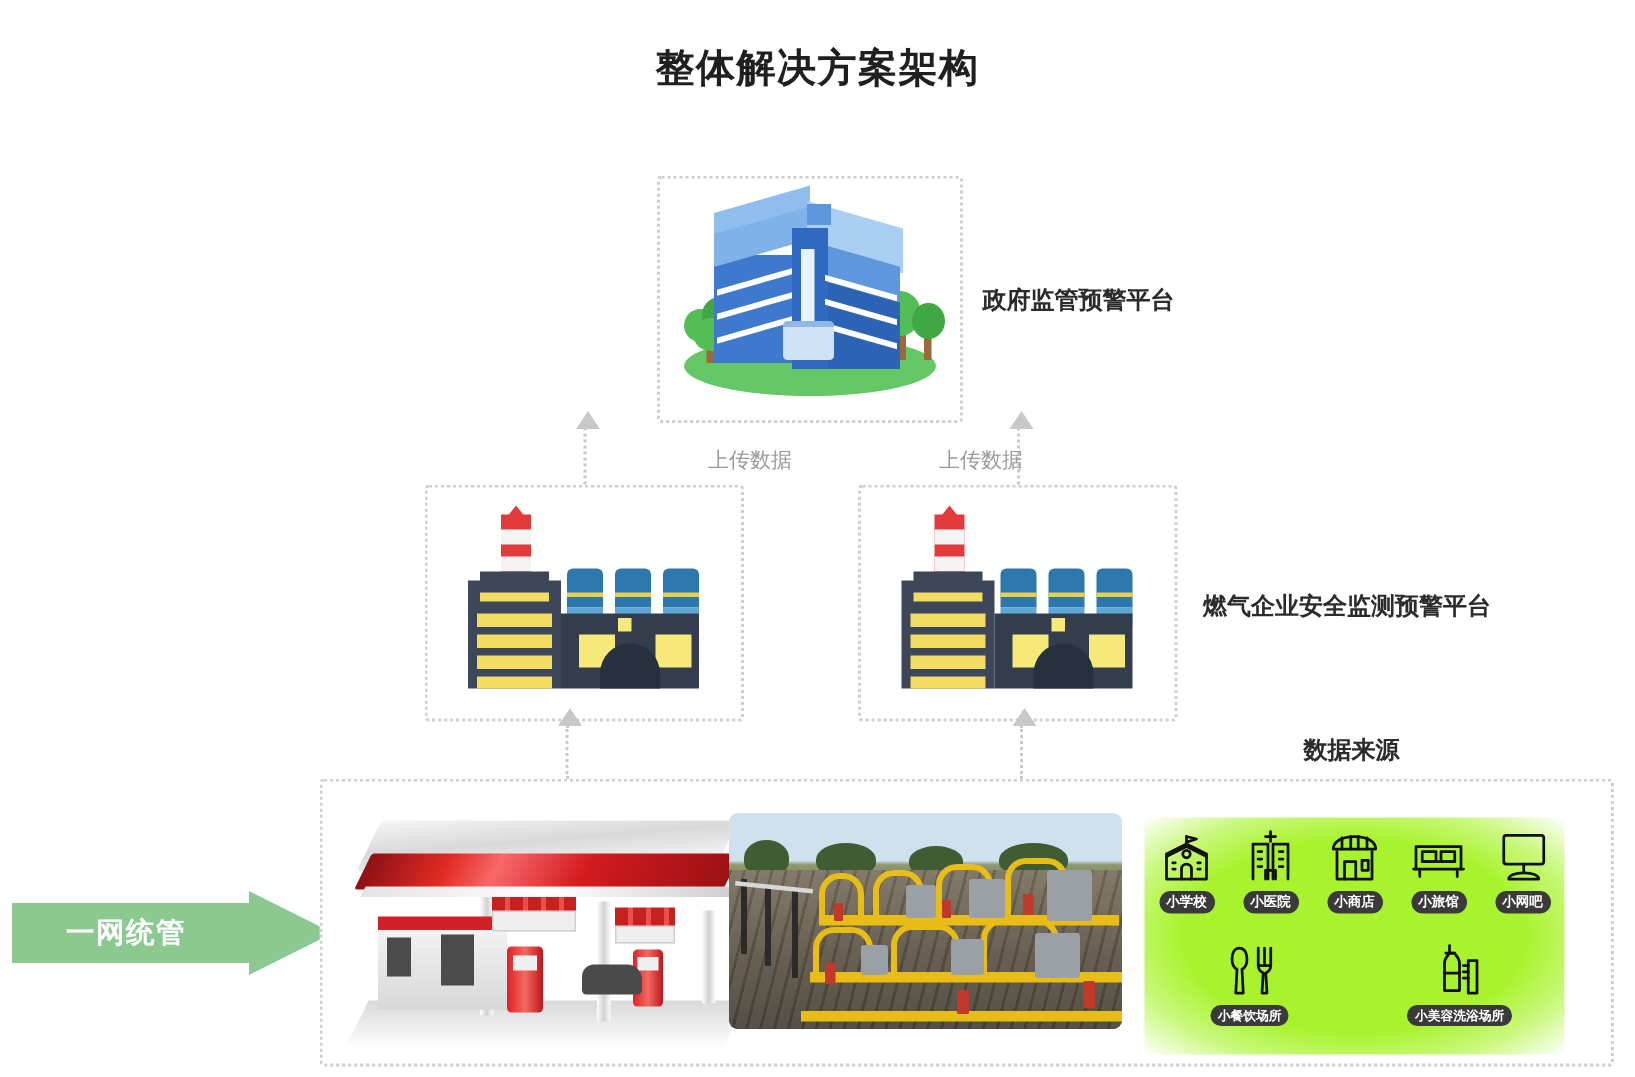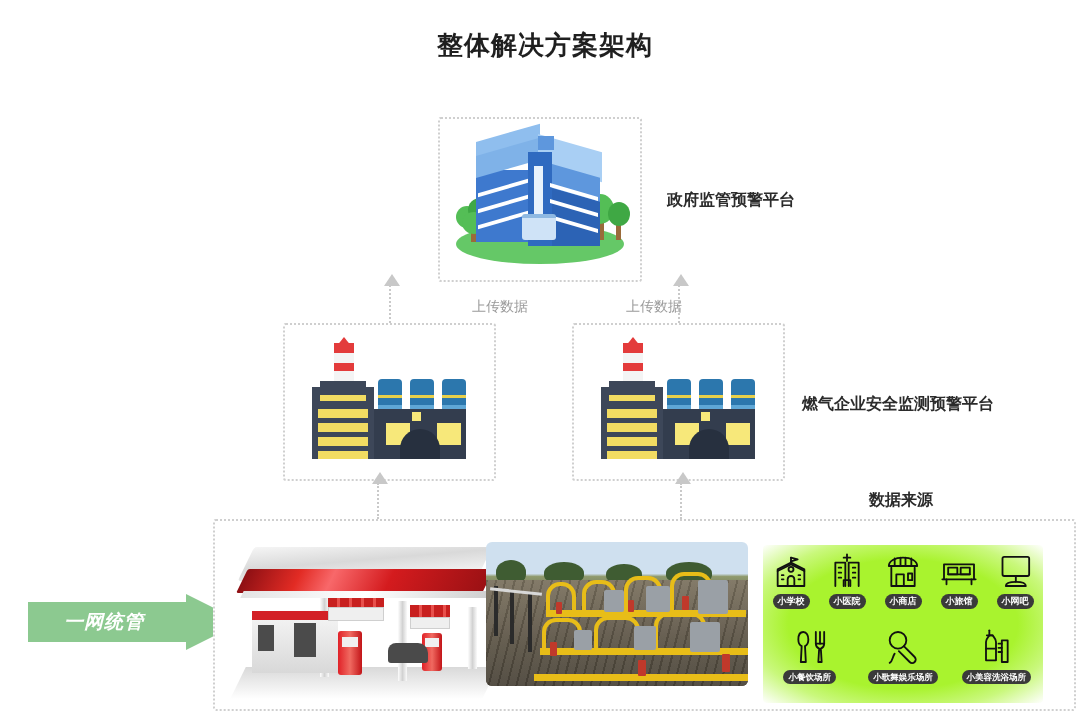--- a/index.html
+++ b/index.html
@@ -42,21 +42,21 @@
   .band-arrow .band-label { position: relative; z-index: 3; }
 
   #band-gov    { left: 20px; top: 152px; }
   #band-gov    .arrow-body { background: #EE9B1D; }
   #band-gov    .arrow-head { border-left: 56px solid #EE9B1D; }
 
   #band-ent    { left: 20px; top: 381px; }
   #band-ent    .arrow-body { background: #14A2DD; }
   #band-ent    .arrow-head { border-left: 56px solid #14A2DD; }
 
-  #band-net    { left: 28px; top: 594px; font-style: italic; }
+  #band-net    { left: 8px; top: 594px; }
   #band-net    .arrow-body { background: #8CC990; }
   #band-net    .arrow-head { border-left: 56px solid #8CC990; }
 
   
   .dbox {
     position: absolute;
     border: 2px dotted #cfcfcf;
     border-radius: 3px;
     background: #ffffff;
   }
@@ -88,21 +88,21 @@
     font-size: 14px; color: #9a9a9a;
   }
   #uplab1 { left: 472px; top: 298px; }
   #uplab2 { left: 626px; top: 298px; }
 
   
   .side-caption {
     position: absolute;
     font-size: 16px; font-weight: bold; color: #2b2b2b;
   }
-  #cap-gov  { left: 655px; top: 190px; margin-left: 12px; }
+  #cap-gov  { left: 655px; top: 190px; }
   #cap-ent  { left: 802px; top: 394px; }
   #cap-src  { left: 869px; top: 490px; }
 
   
   .gov-art { position: absolute; left: 450px; top: 128px; width: 180px; height: 145px; }
   .gb { position: absolute; }
   .gb-lawn {
     left: 6px; top: 96px; width: 168px; height: 40px;
     background: #58C35A; border-radius: 50%;
     opacity: .92;
@@ -552,30 +552,20 @@
         <span class="icon-glyph">
           <svg viewBox="0 0 48 48" fill="none" stroke="#111" stroke-width="2.2" stroke-linecap="round" stroke-linejoin="round">
             <path d="M16 6c-4 0-6 4-6 9s2 7 4 8l-1 19h6l-1-19c2-1 4-3 4-8s-2-9-6-9z"></path>
             <path d="M31 6v14M36 6v14M41 6v14"></path>
             <path d="M31 20h10c0 3-2 5-4 6l1 16h-4l1-16c-2-1-4-3-4-6z"></path>
           </svg>
         </span>
         <span class="icon-pill">小餐饮场所</span>
       </div>
 
-      <div class="icon-cell">
-        <span class="icon-glyph">
-          <svg viewBox="0 0 48 48" fill="none" stroke="#111" stroke-width="2.2" stroke-linecap="round" stroke-linejoin="round">
-            <circle cx="18" cy="16" r="10"></circle>
-            <path d="M25 23l13 13a4 4 0 01-6 6L19 29"></path>
-            <path d="M14 32c-3 4-2 9-6 11"></path>
-          </svg>
-        </span>
-        <span class="icon-pill">小歌舞娱乐场所</span>
-      </div>
 
       <div class="icon-cell">
         <span class="icon-glyph">
           <svg viewBox="0 0 48 48" fill="none" stroke="#111" stroke-width="2.2" stroke-linecap="round" stroke-linejoin="round">
             <path d="M16 4v6"></path>
               <path d="M13 10h7"></path>
             <path d="M12 18c0-4 3-6 4-8h4c1 2 4 4 4 8v22H12z"></path>
             <path d="M12 26h12"></path>
             <path d="M31 16h7v26h-7z"></path>
             <path d="M31 20h-4M31 25h-4M31 30h-4"></path>

